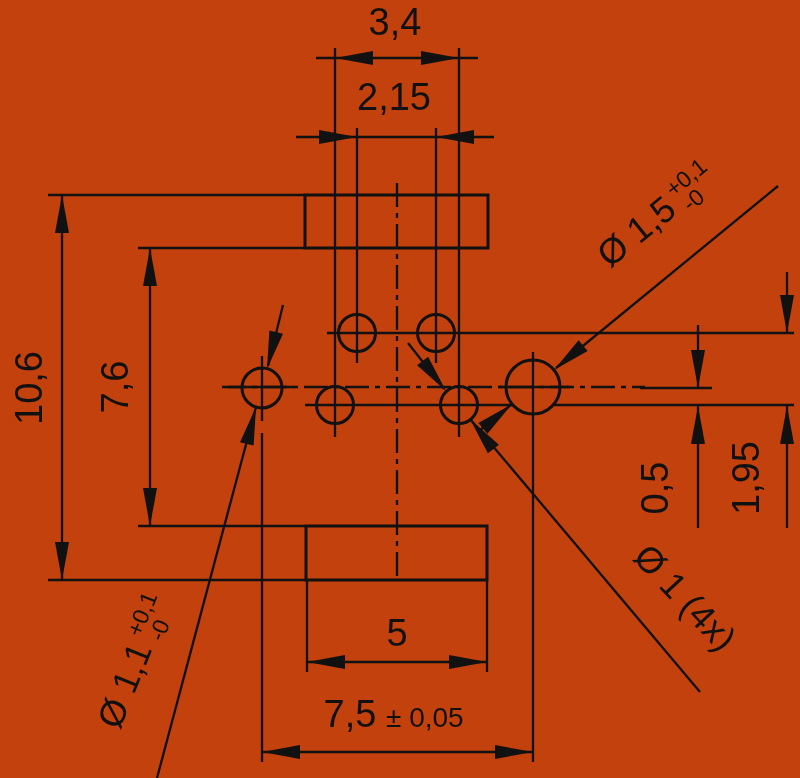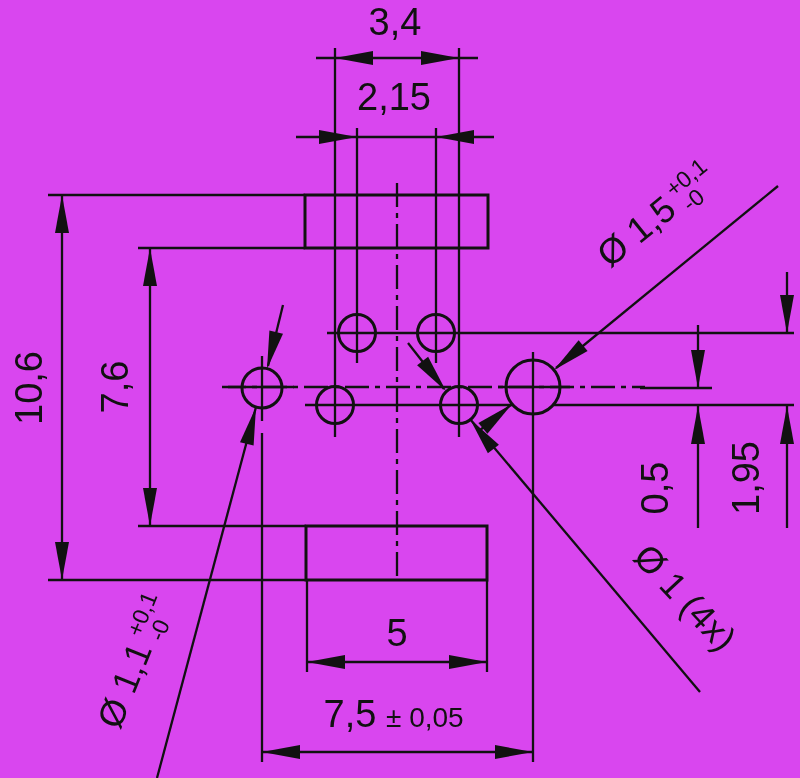--- a/index.html
+++ b/index.html
@@ -1,16 +1,16 @@
 <!DOCTYPE html>
 <html><head>
 <meta charset="utf-8">
 <style>
   html,body{margin:0;padding:0;background:#ffffff;}
-  #stage{position:relative;width:800px;height:778px;background:#d946ef;overflow:hidden;
+  #stage{position:relative;width:800px;height:778px;background:#c2410c;overflow:hidden;
          font-family:"Liberation Sans",sans-serif;}
   svg{position:absolute;left:0;top:0;}
   .ln{stroke:#111111;stroke-width:2.3;fill:none;stroke-linecap:butt;}
   .obj{stroke:#111111;stroke-width:3;fill:none;}
   .cl{stroke:#111111;stroke-width:2.3;fill:none;stroke-dasharray:24 6 5 6;}
   .ah{fill:#111111;stroke:none;}
   .dim-text{font-family:"Liberation Sans",sans-serif;font-size:38px;fill:#111111;}
   .small-dim{font-family:"Liberation Sans",sans-serif;font-size:28px;fill:#111111;}
   .tol-text{font-family:"Liberation Sans",sans-serif;font-size:23px;fill:#111111;}
   .dia-text{font-family:"Liberation Sans",sans-serif;font-size:36px;fill:#111111;}

